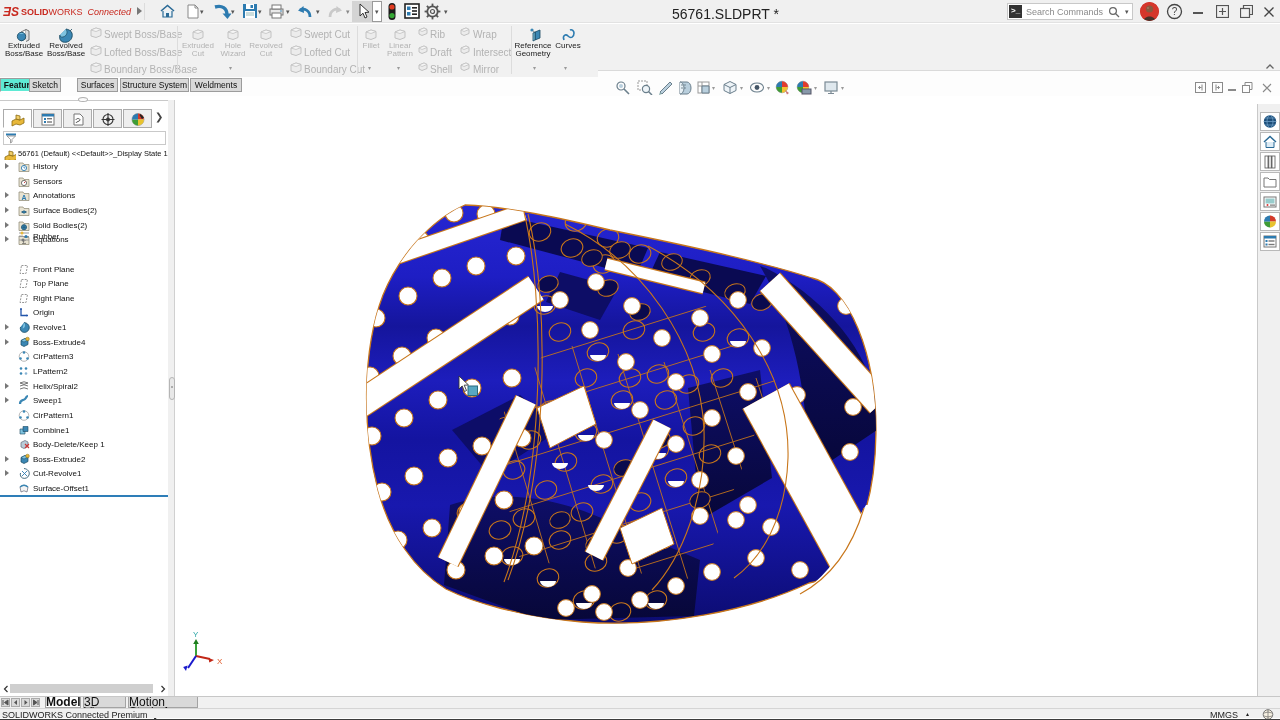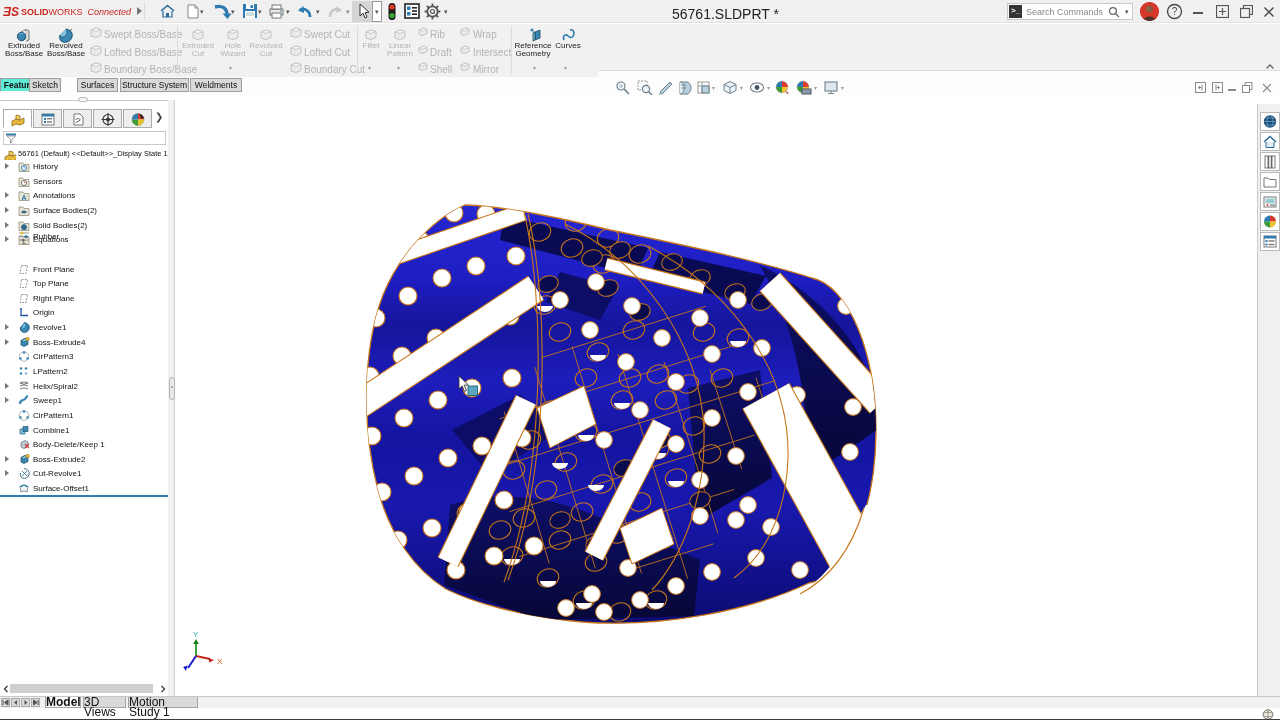--- a/index.html
+++ b/index.html
@@ -674,20 +674,25 @@
     <svg class="abs" style="left:21px;top:698px" width="9" height="9" viewBox="0 0 9 9">
       <path d="M3.5 2 L6.5 4.5 L3.5 7 z" fill="#555"></path>
     </svg>
     <div class="abs" style="left:31px;top:698px;width:9px;height:9px;background:#d9d9d9;border:1px solid #aaa"></div>
     <svg class="abs" style="left:31px;top:698px" width="9" height="9" viewBox="0 0 9 9">
       <path d="M7 2 v5 M2.5 2 L6 4.5 L2.5 7 z" stroke="#555" fill="#555" stroke-width="1"></path>
     </svg>
     <div class="abs btab act" style="left:45px;top:697px;width:36px">Model</div>
     <div class="abs btab" style="left:83px;top:697px;width:43px">3D Views</div>
     <div class="abs btab" style="left:128px;top:697px;width:70px">Motion Study 1</div>
+    <div id="statusbar" class="abs">
+      <span style="position:absolute;left:2px;top:0.5px;font-size:9px">SOLIDWORKS Connected Premium</span>
+      <span style="position:absolute;left:1210px;top:0.5px;font-size:9px">MMGS</span>
+      <span style="position:absolute;left:1246px;top:1px;font-size:6px">▴</span>
+    </div>
     <svg class="abs" style="left:1262px;top:709px" width="12" height="11" viewBox="0 0 12 11">
       <circle cx="6" cy="5.5" r="4.8" fill="#f6f0e2" stroke="#555" stroke-width="0.8"></circle>
       <path d="M2 4 q4 -2 8 0 M2 7 q4 2 8 0 M6 0.7 v9.6" stroke="#555" stroke-width="0.6" fill="none"></path>
     </svg>
     <div id="botedge" class="abs"></div>
     <svg class="abs" style="left:0px;top:0px" width="1280" height="720" viewBox="0 0 1280 720">
       <defs>
         <linearGradient id="bgrad" x1="0" y1="0" x2="0" y2="1">
           <stop offset="0" stop-color="#2626d2"></stop>
           <stop offset="0.17" stop-color="#1e1ec4"></stop>

